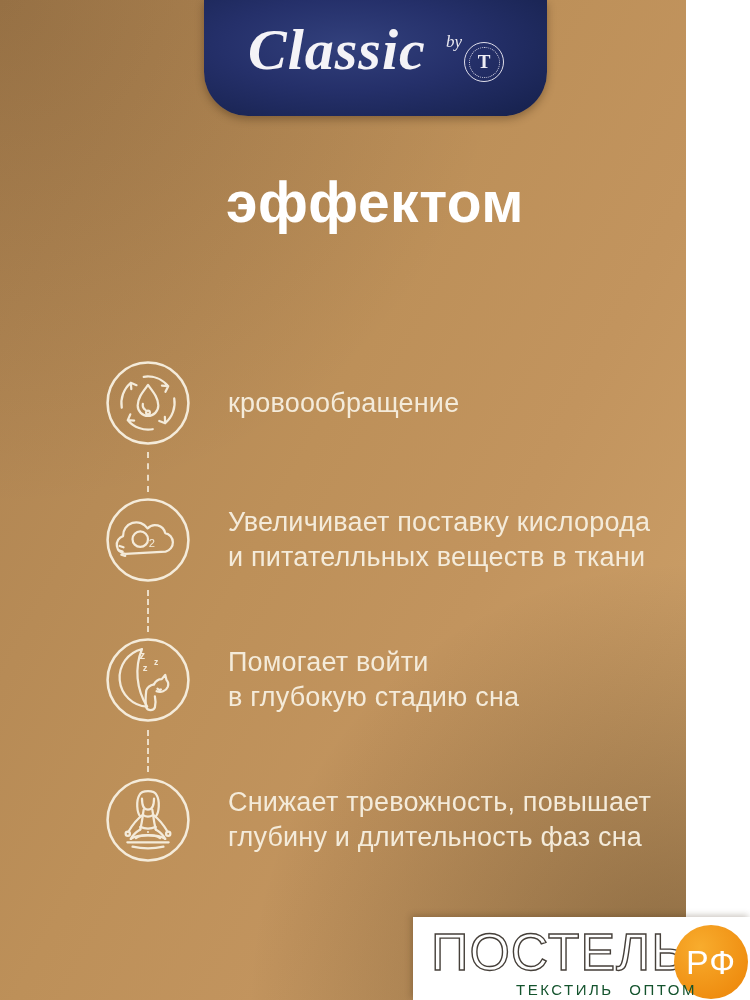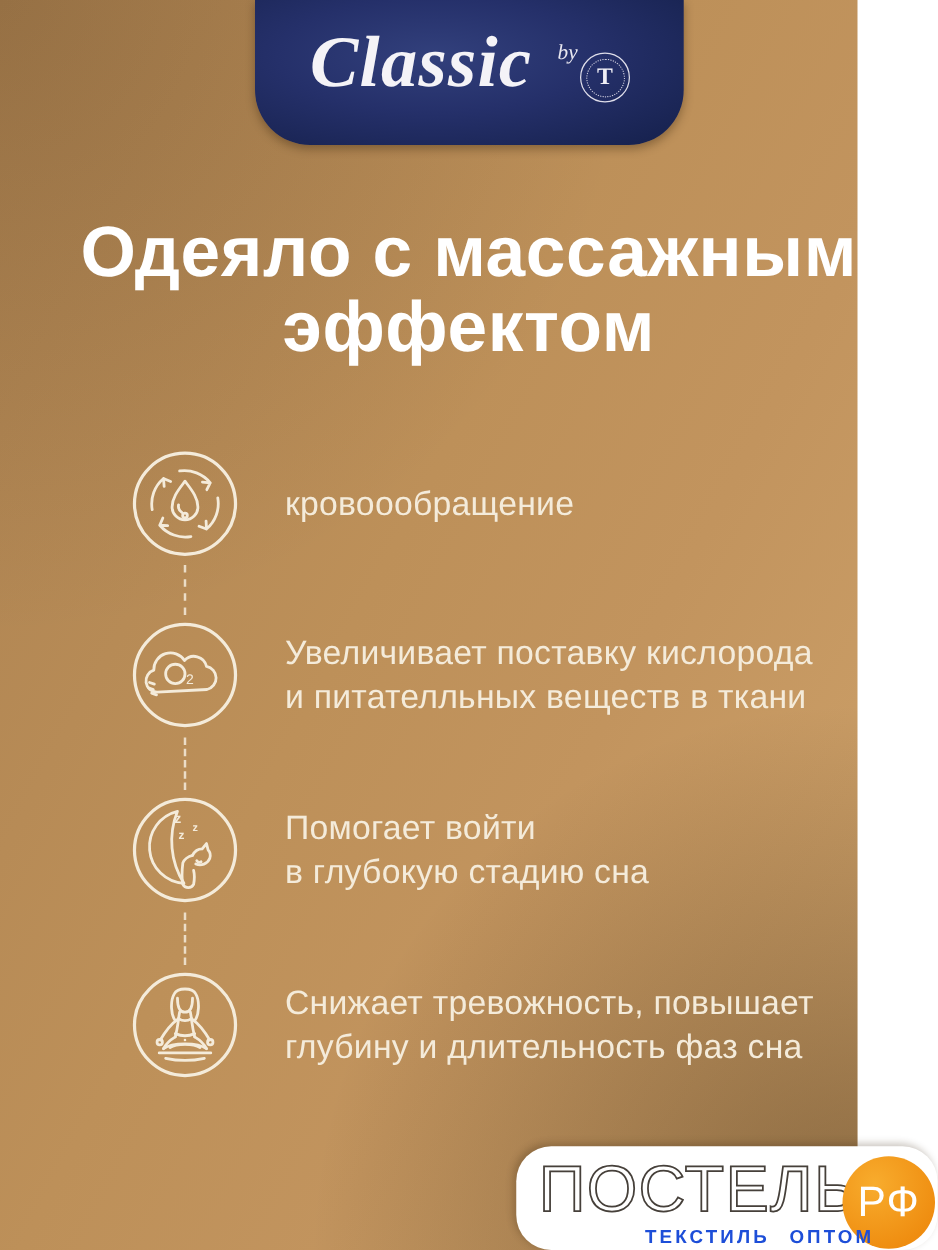--- a/index.html
+++ b/index.html
@@ -61,63 +61,61 @@
   .ftext span{display:block;}
   .connector{
     position:absolute;left:147px;width:0;
     border-left:2.5px dashed rgba(244,235,218,.85);
   }
   .c1{top:452px;height:40px;} .c2{top:590px;height:42px;} .c3{top:730px;height:42px;}
   
   .retailer{
     position:absolute;left:413px;top:917px;width:337px;height:83px;background:#ffffff;
     box-shadow:-2px -2px 6px rgba(60,40,15,.25);
-    border-radius:28px;
   }
   .r-name{
     position:absolute;left:18px;top:5px;
     font-size:52px;letter-spacing:1px;font-weight:normal;
     color:#46403a;
     -webkit-text-fill-color:rgba(255,255,255,0);
     -webkit-text-stroke:1.4px #46403a;
   }
   .r-circle{
     position:absolute;right:2px;top:8px;width:74px;height:74px;border-radius:50%;
     background:radial-gradient(circle at 35% 30%, #f8ac2d, #ef8d10 75%);
     display:flex;align-items:center;justify-content:center;
   }
   .r-circle i{
     font-style:normal;font-family:Liberation Sans, sans-serif;
     font-size:34px;color:#ffffff;letter-spacing:1px;
   }
   .r-tagline{
     position:absolute;left:103px;top:64px;
-    font-size:15px;font-weight:bold;letter-spacing:2.5px;word-spacing:9px;
-    color:#1d4ed8;
+    font-size:15px;font-weight:normal;letter-spacing:2.5px;word-spacing:9px;
+    color:#14532d;
   }
   
   .ln{stroke:#f4ebda;stroke-width:3;fill:none;stroke-linecap:round;stroke-linejoin:round;}
   .ln2{stroke:#f4ebda;stroke-width:2.6;fill:none;stroke-linecap:round;stroke-linejoin:round;}
   .gl{fill:#f4ebda;font-family:"Liberation Sans",sans-serif;}
 </style>
 </head>
 <body>
 
 <div class="poster">
 
   <div class="badge">
     <span class="brand-script">Classic</span>
     <span class="brand-by">by</span>
     <span class="brand-seal">
         <i>T</i>
       </span>
   </div>
 
   <h1 class="headline">
-    <span>Одеяло с массажным</span>
     <span>эффектом</span>
   </h1>
 
   <div class="connector c1"></div>
   <div class="connector c2"></div>
   <div class="connector c3"></div>
 
   <div class="feature f1">
     <span class="ficon">
       <svg viewBox="0 0 100 100">

